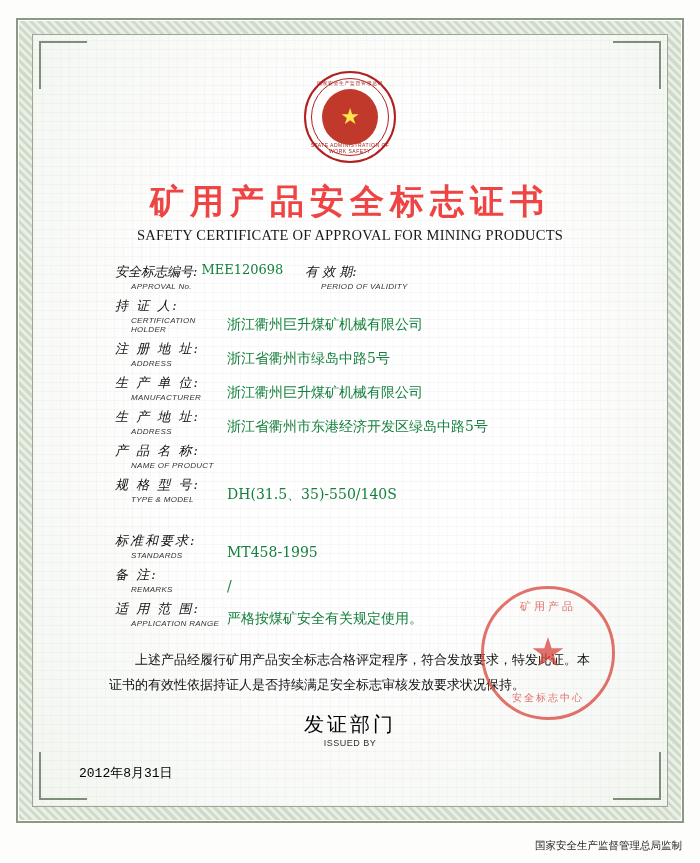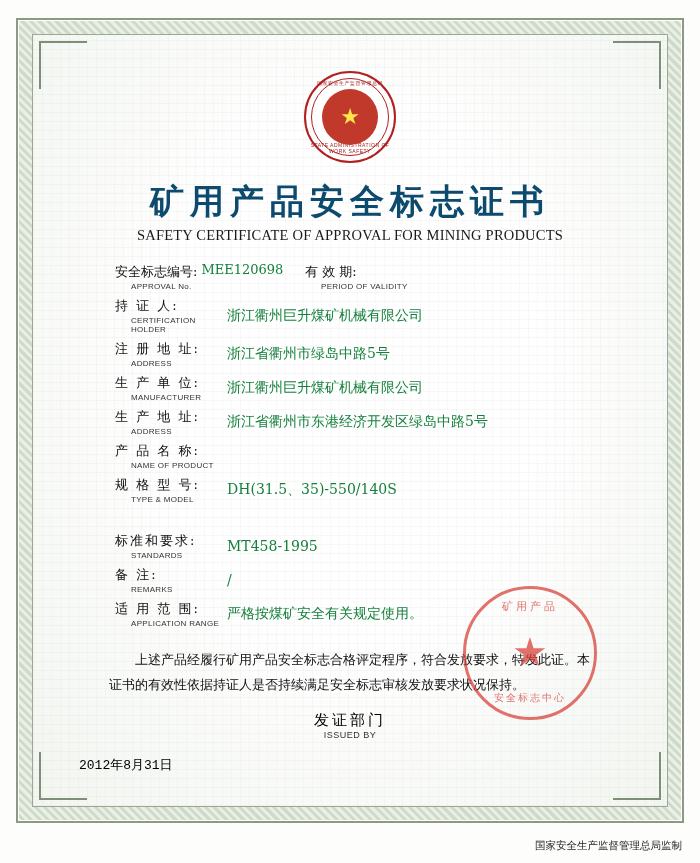--- a/index.html
+++ b/index.html
@@ -77,21 +77,21 @@
     font-family:"Liberation Sans", sans-serif;
   }
   .emblem .top-arc{top:7px;}
   .emblem .bot-arc{bottom:7px;}
 
   h1.title-cn{
     text-align:center;
     font-size:34px;
     letter-spacing:6px;
     margin:16px 0 2px 0;
-    color:#0c4a6e;
+    color:#ef4444;
     font-weight:bold;
     font-family:"DejaVu Serif", serif;
   }
   .title-en{
     text-align:center;
     font-size:14.5px;
     letter-spacing:.2px;
     color:#1a1a1a;
     margin-bottom:18px;
     font-family:"Liberation Serif", serif;
@@ -106,32 +106,32 @@
   .lbl{
     font-size:13px;color:#111;
     font-family:"DejaVu Serif", serif;
   }
   .lbl-en{
     font-size:8px;color:#333;letter-spacing:.3px;
     font-family:"Liberation Sans", sans-serif;
     margin-top:1px;
     margin-left:16px;
   }
-  .lblbox{min-width:0;}
+  .lblbox{min-width:0;font-style:italic;}
   .val{
     font-size:13px;color:#15803d;
     font-family:"DejaVu Serif", serif;
     padding-left:4px;
   }
   .approval-left{width:190px;display:flex;}
   .approval-right{display:flex;}
 
   .field{
     display:flex;
-    align-items:center;
+    align-items:flex-end;
     margin:6px 0 4px 0;
     padding-left:36px;
   }
   .field .lblbox{width:108px;flex:none;}
   .field .lbl{letter-spacing:2px;display:block;}
   .field .val{font-size:14px;}
 
   .gap{height:18px;}
 
   .para{
@@ -142,34 +142,34 @@
     color:#111;
     font-family:"DejaVu Serif", serif;
     position:relative;
     z-index:2;
   }
   .issued{
     text-align:center;
     margin-top:14px;
     position:relative;z-index:2;
   }
-  .issued .cn{font-size:15px;letter-spacing:3px;font-family:"DejaVu Serif", serif;}
+  .issued .cn{font-size:20px;letter-spacing:3px;font-family:"DejaVu Serif", serif;}
   .issued .en{font-size:9px;letter-spacing:.5px;font-family:"Liberation Sans", sans-serif;color:#333;}
   .date{
     padding-right:74px;
     margin-top:16px;
     font-size:13px;
     font-family:Liberation Mono, monospace;
     position:relative;z-index:2;
   }
 
   
   .seal{
     position:absolute;
-    right:70px;bottom:86px;
+    right:52px;bottom:86px;
     width:128px;height:128px;
     border-radius:50%;
     border:3px solid #d9443c;
     opacity:.75;
     z-index:3;
     pointer-events:none;
   }
   .seal .seal-inner{
     position:absolute;left:6px;top:6px;right:6px;bottom:6px;
     border-radius:50%;

